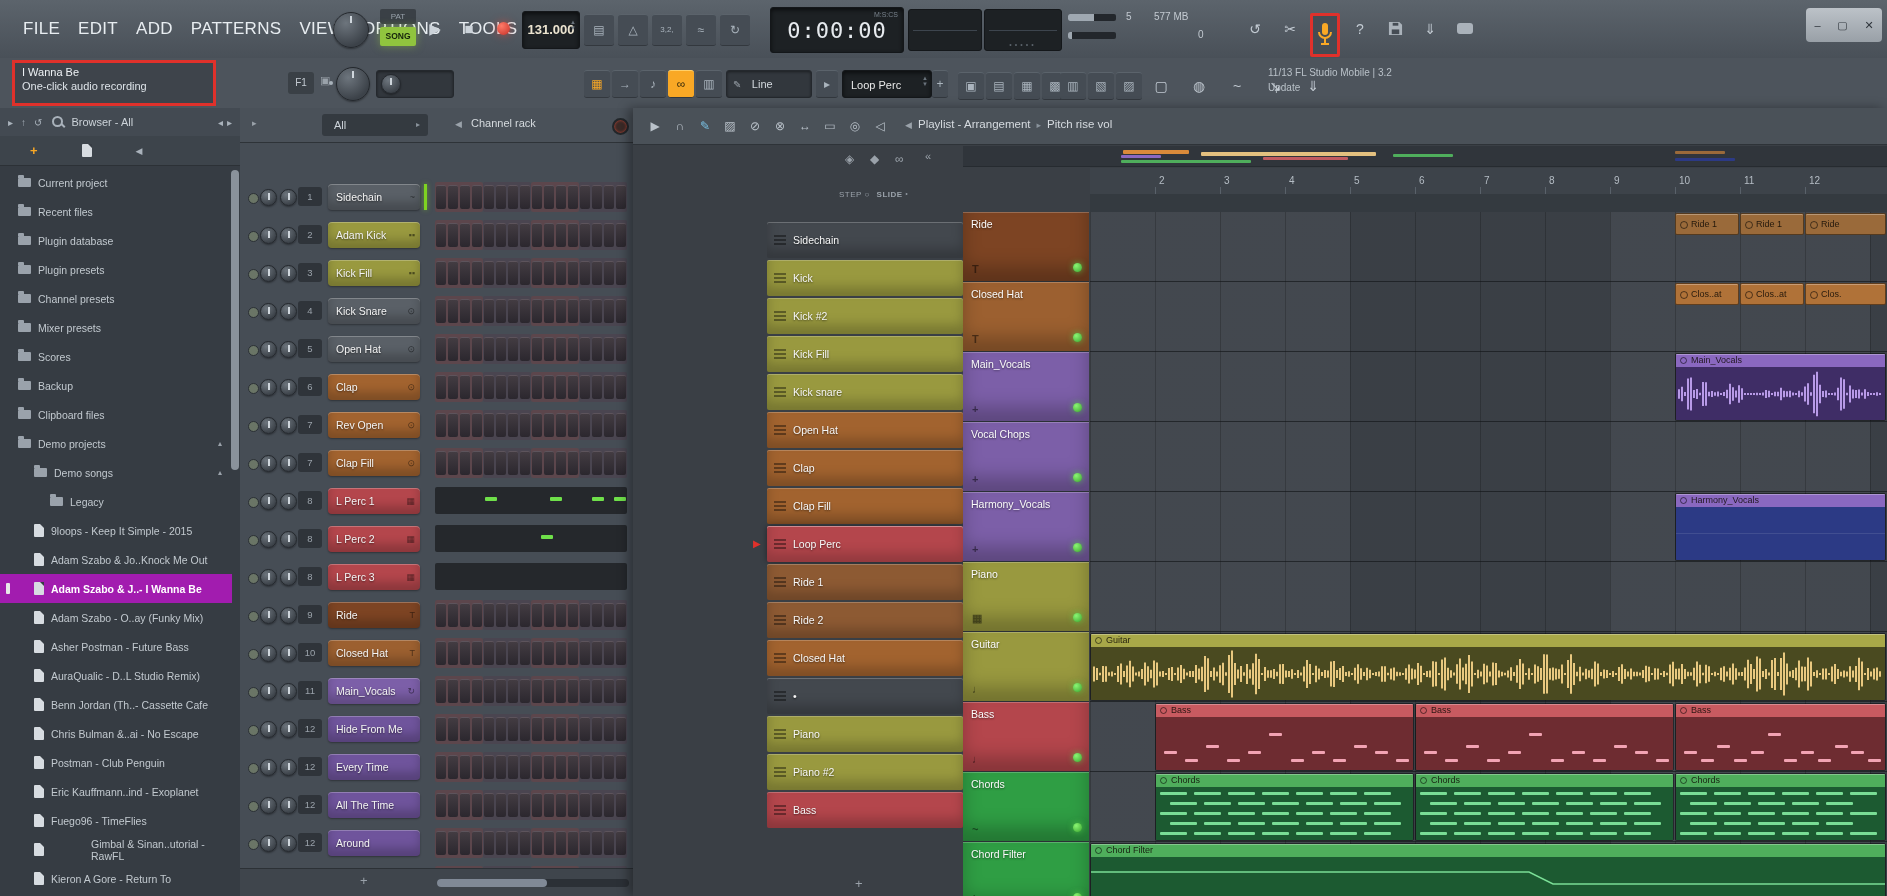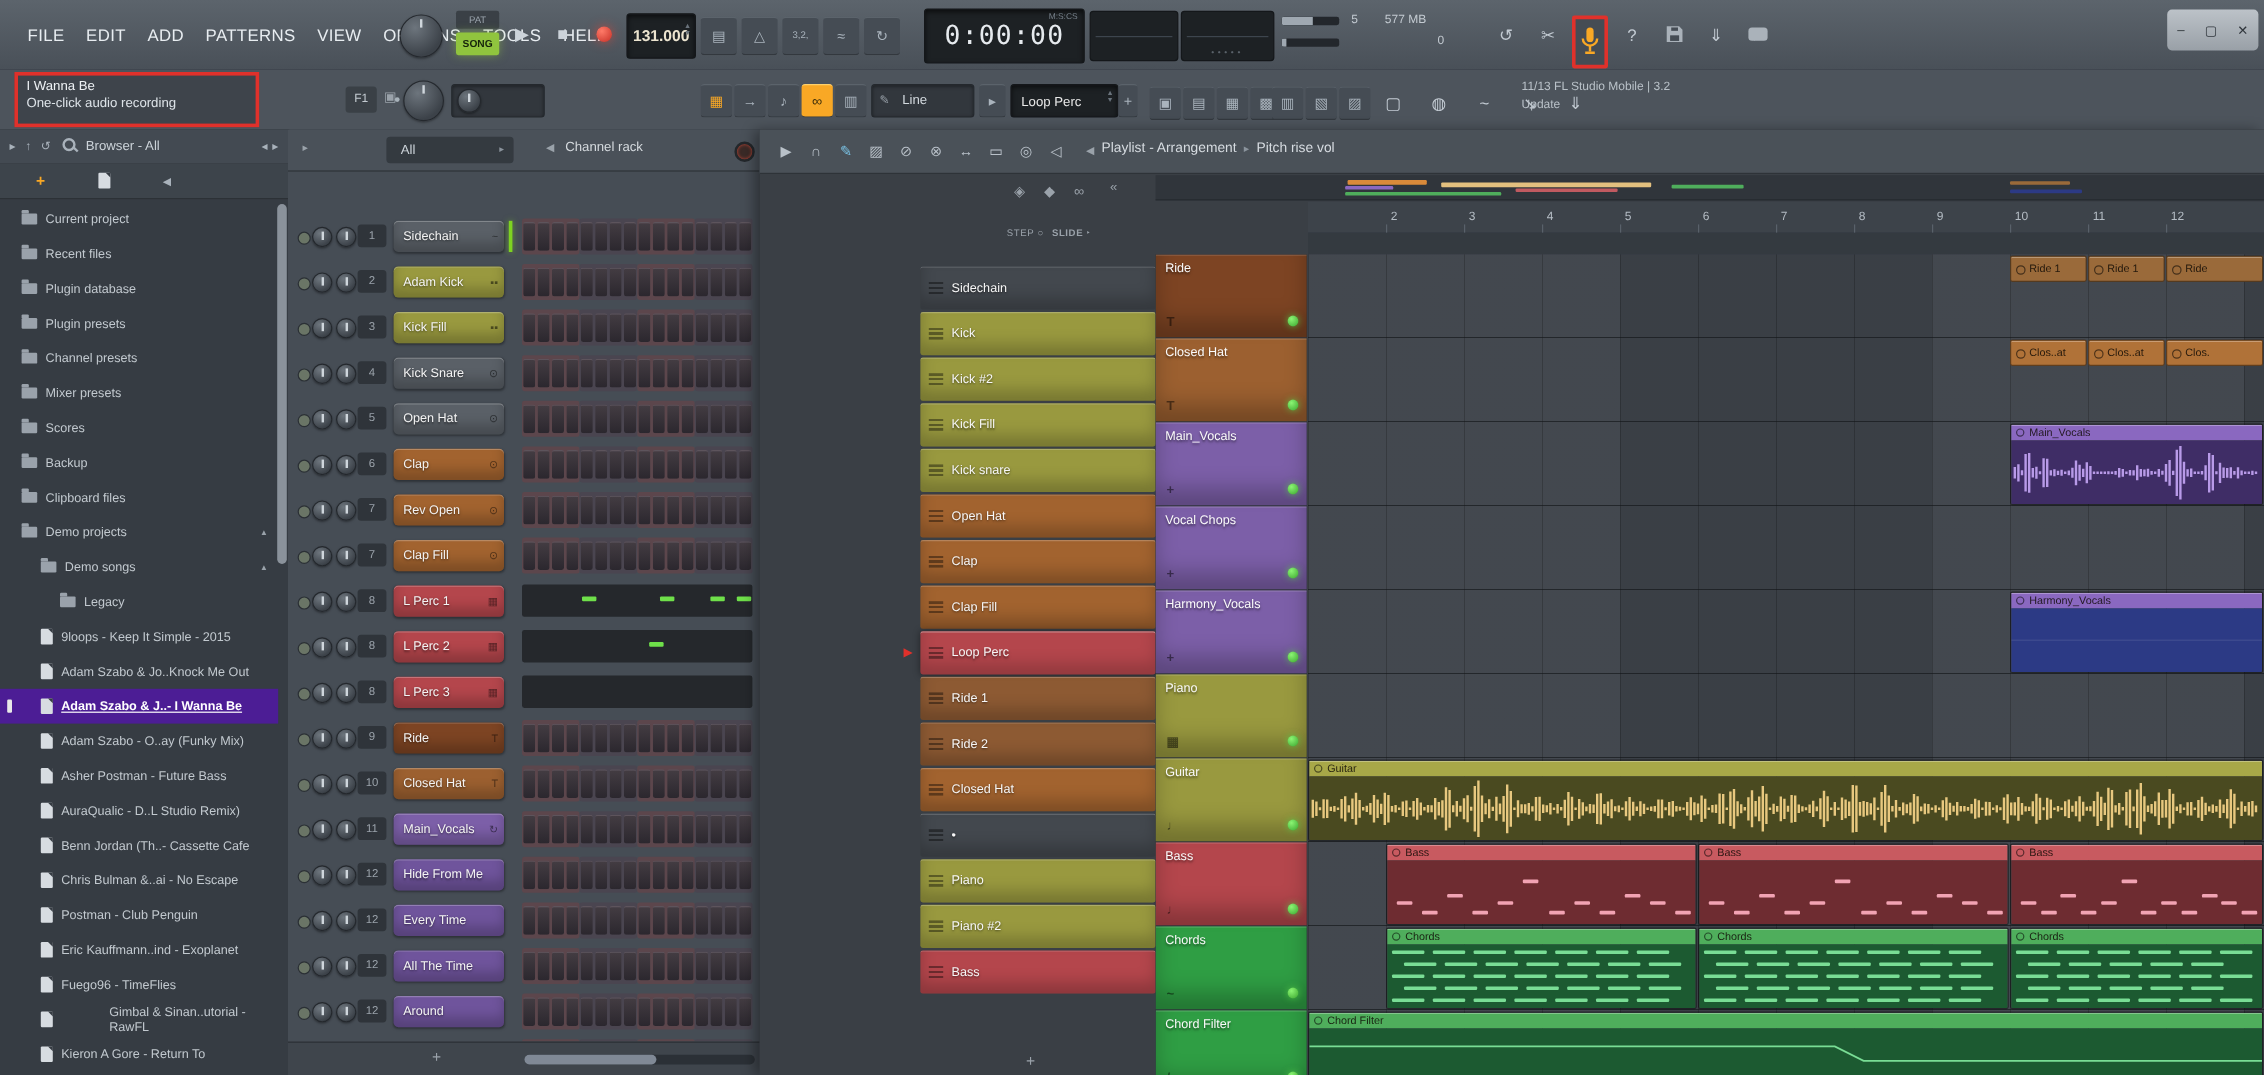--- a/index.html
+++ b/index.html
@@ -3,21 +3,21 @@
 <meta charset="utf-8">
 <style>
   html,body{margin:0;padding:0;background:#24282c;}
   #app{position:relative;width:1887px;height:896px;overflow:hidden;background:#3a3f45;
        font-family:"Liberation Sans",sans-serif;color:#dfe4e9;user-select:none;}
   .abs{position:absolute;}
   
   #toolbar1{position:absolute;left:0;top:0;width:1887px;height:58px;
     background:linear-gradient(#5c646c,#495058);border-bottom:1px solid #2e3237;}
   #menus{position:absolute;left:14px;top:0;height:58px;display:flex;align-items:center;}
-  .menu-item{padding:0 9px;font-size:14px;letter-spacing:.3px;color:#e8edf1;cursor:default;}
+  .menu-item{padding:0 9px;font-size:17px;letter-spacing:.3px;color:#e8edf1;cursor:default;}
   .knob{border-radius:50%;background:radial-gradient(circle at 35% 30%,#6d757d,#3c4249 72%);
         border:1px solid #24282d;box-shadow:0 1px 2px rgba(0,0,0,.4);}
   .knob::after{content:"";position:absolute;left:50%;top:3px;width:2px;height:7px;background:#cfd6dc;
         transform:translateX(-50%);}
   .patsong{position:absolute;left:380px;top:9px;width:36px;}
   .pat{display:block;text-align:center;font-size:8px;color:#99a2ab;background:#3a4046;border-radius:2px;
        height:15px;line-height:15px;margin-bottom:3px;}
   .song{display:block;text-align:center;font-size:8.5px;font-weight:bold;color:#16240c;background:#90c43e;
        border-radius:2px;height:19px;line-height:19px;box-shadow:0 0 8px rgba(144,196,62,.5);}
   .tbtn{position:absolute;top:14px;width:30px;height:30px;text-align:center;line-height:30px;
@@ -63,21 +63,21 @@
   #notice{position:absolute;left:1268px;top:7px;font-size:10px;color:#b9c1c8;line-height:15px;}
   
   #browser{position:absolute;left:0;top:108px;width:240px;height:788px;background:#363c43;border-right:1px solid #272c31;}
   #b-header{position:absolute;left:0;top:0;width:240px;height:28px;background:#434a52;border-bottom:1px solid #2c3136;
         display:flex;align-items:center;font-size:10px;color:#a9b2bb;}
   #b-header .ttl{font-size:11px;color:#ccd3d9;margin-left:8px;flex:1;}
   #b-tools{position:absolute;left:0;top:28px;width:240px;height:30px;background:#3d444b;border-bottom:1px solid #2c3136;
         display:flex;align-items:center;gap:44px;padding-left:30px;box-sizing:border-box;}
   #b-items{position:absolute;left:0;top:60px;width:232px;bottom:0;overflow:hidden;}
   .b-item{position:relative;height:29px;display:flex;align-items:center;font-size:10.5px;color:#c2c9cf;}
-  .b-item.sel{color:#ffffff;font-weight:bold;background:#4c1d95;text-decoration:underline;}
+  .b-item.sel{color:#ffffff;font-weight:bold;background:#a21caf;}
   .sel-marker{position:absolute;left:6px;top:9px;width:4px;height:11px;background:#e8e8e8;border-radius:1px;}
   .icon-folder{width:13px;height:9px;background:#9aa2ab;border-radius:1px;position:relative;margin-right:7px;flex:none;}
   .icon-folder::before{content:"";position:absolute;top:-3px;left:0;width:6px;height:3px;background:#9aa2ab;border-radius:1px 1px 0 0;}
   .icon-file{width:10px;height:13px;background:#d7dce1;border-radius:1px;position:relative;margin-right:7px;flex:none;}
   .icon-file::after{content:"";position:absolute;right:0;top:0;border-top:4px solid #363c43;border-left:4px solid transparent;}
   .b-exp{position:absolute;right:10px;font-size:8px;color:#9aa2aa;}
   #b-scroll{position:absolute;right:1px;top:62px;width:8px;height:300px;background:#8a929b;border-radius:4px;}
   .css-zoom{width:7px;height:7px;border:2px solid #a9b2bb;border-radius:50%;position:relative;display:inline-block;}
   .css-zoom::after{content:"";position:absolute;right:-3px;bottom:-3px;width:2px;height:5px;background:#a9b2bb;transform:rotate(-45deg);}
   

